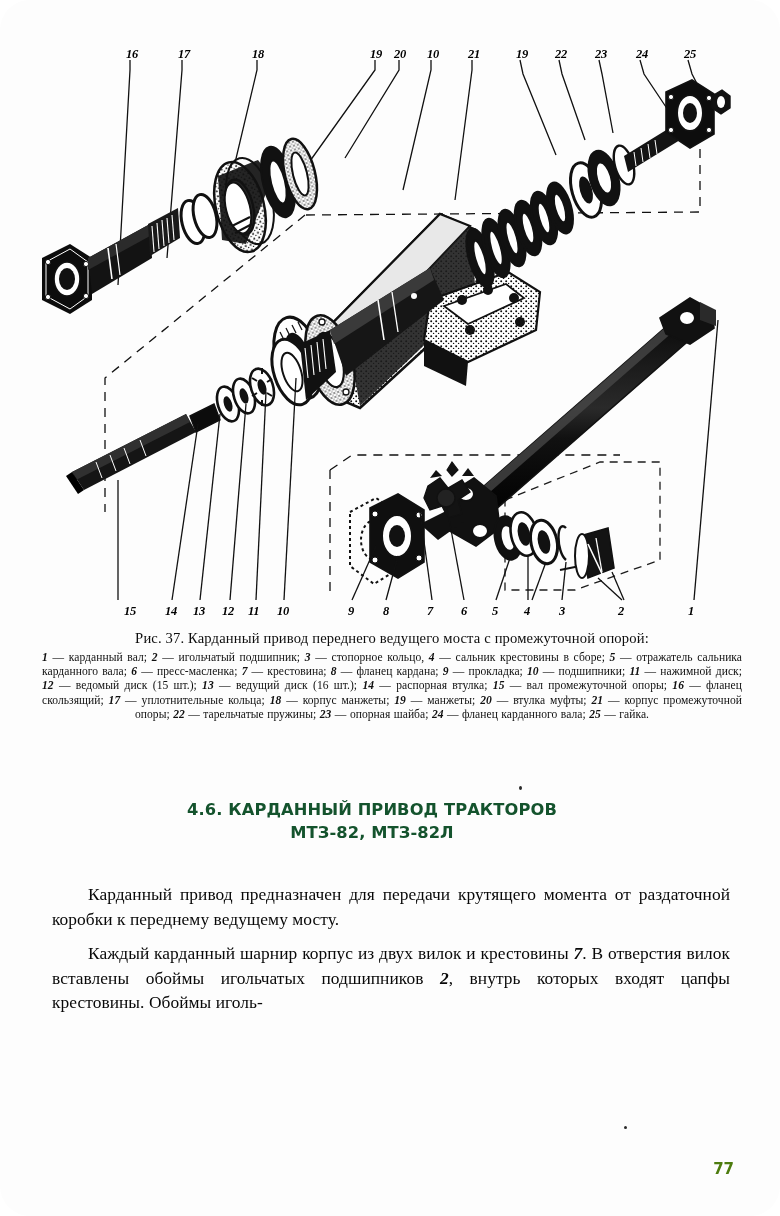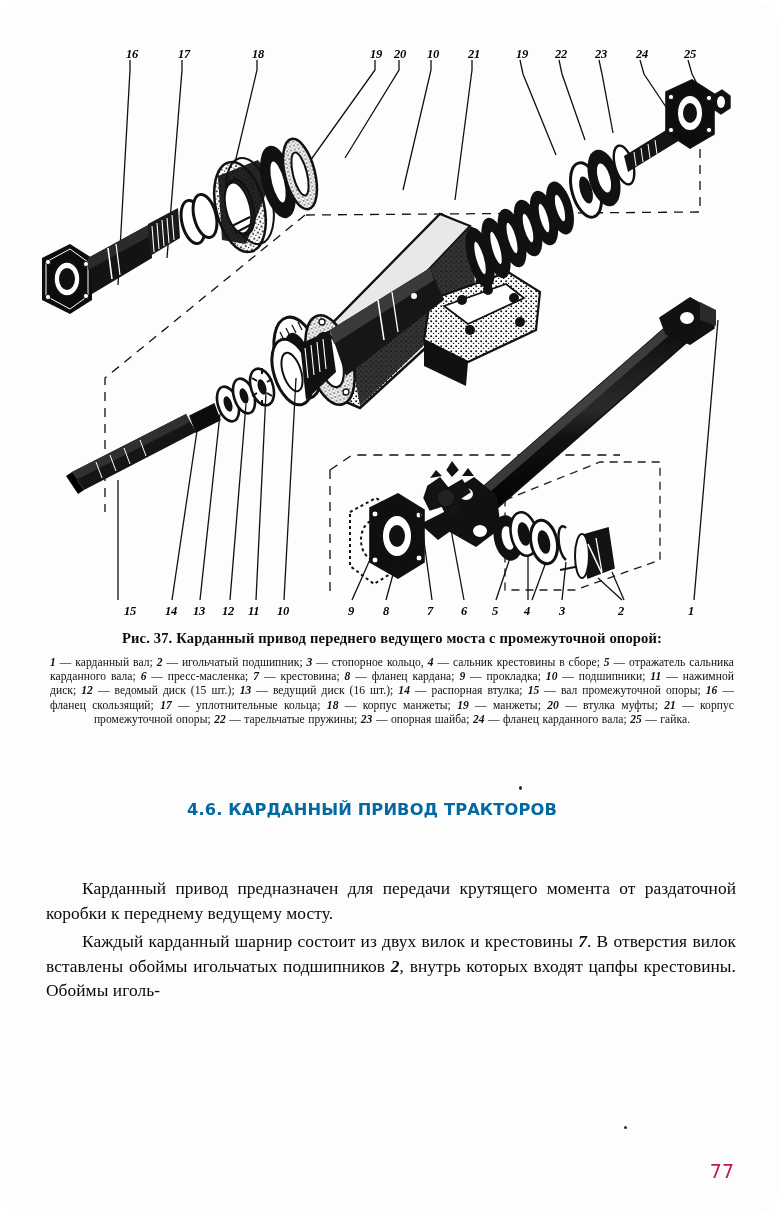--- a/index.html
+++ b/index.html
@@ -59,90 +59,90 @@
   
   .caption-block {
     position: absolute;
     left: 42px;
     top: 630px;
     width: 700px;
   }
   .caption-title {
     font-family: "Liberation Serif", "DejaVu Serif", serif;
     font-size: 14.6px;
-    font-weight: 700;
+    font-weight: 400;
     text-align: center;
     letter-spacing: 0.15px;
     line-height: 1.16;
     margin: 0 0 3px 0;
     color: #0d0d0d;
   }
   .caption-legend {
     font-family: "Liberation Serif", "DejaVu Serif", serif;
     font-size: 11.55px;
     line-height: 1.235;
     text-align: justify;
     text-align-last: center;
     letter-spacing: 0.05px;
-    margin: 8px;
+    margin: 0;
     color: #101010;
     word-spacing: 0.5px;
   }
   .caption-legend i {
     font-style: italic;
     font-weight: 600;
   }
 
   
   .section-heading {
     position: absolute;
     left: 0;
     top: 798px;
     width: 744px;
     text-align: center;
     font-family: "DejaVu Sans", "Liberation Sans", sans-serif;
     font-weight: 700;
     font-size: 16.3px;
     line-height: 1.42;
     letter-spacing: 0.1px;
-    color: #0369a1;
+    color: #14532d;
   }
   .section-heading .line2 { display: block; }
 
   
   .body-text {
     position: absolute;
     left: 42px;
     top: 872px;
     width: 698px;
     font-family: "Liberation Serif", "DejaVu Serif", serif;
     font-size: 17.4px;
     line-height: 24.6px;
     text-align: justify;
     color: #080808;
     letter-spacing: 0.05px;
   }
   .body-text p {
-    margin: 4px;
+    margin: 10px;
     text-indent: 36px;
   }
   .body-text p i {
     font-style: italic;
     font-weight: 600;
   }
 
   
   .page-number {
     position: absolute;
     right: 46px;
     top: 1160px;
     font-family: "DejaVu Sans", "Liberation Sans", sans-serif;
-    font-weight: 400;
-    font-size: 19px;
-    color: #be185d;
+    font-weight: 700;
+    font-size: 15px;
+    color: #4d7c0f;
   }
 
   
   .speck {
     position: absolute;
     background: #2a2a2a;
     border-radius: 50%;
   }
 </style>
 </head>
@@ -485,24 +485,25 @@
       </div>
   </div>
 
   <div class="caption-block">
     <div class="caption-title">Рис. 37. Карданный привод переднего ведущего моста с промежуточной опорой:</div>
     <div class="caption-legend"><i>1</i><span> — карданный вал; </span><i>2</i><span> — игольчатый подшипник; </span><i>3</i><span> — стопорное кольцо, </span><i>4</i><span> — сальник крестовины в сборе; </span><i>5</i><span> — отражатель сальника карданного вала; </span><i>6</i><span> — пресс-масленка; </span><i>7</i><span> — крестовина; </span><i>8</i><span> — фланец кардана; </span><i>9</i><span> — прокладка; </span><i>10</i><span> — подшипники; </span><i>11</i><span> — нажимной диск; </span><i>12</i><span> — ведомый диск (15 шт.); </span><i>13</i><span> — ведущий диск (16 шт.); </span><i>14</i><span> — распорная втулка; </span><i>15</i><span> — вал промежуточной опоры; </span><i>16</i><span> — фланец скользящий; </span><i>17</i><span> — уплотнительные кольца; </span><i>18</i><span> — корпус манжеты; </span><i>19</i><span> — манжеты; </span><i>20</i><span> — втулка муфты; </span><i>21</i><span> — корпус промежуточной опоры; </span><i>22</i><span> — тарельчатые пружины; </span><i>23</i><span> — опорная шайба; </span><i>24</i><span> — фланец карданного вала; </span><i>25</i><span> — гайка.</span></div>
   </div>
 
   <div class="section-heading">
     <span>4.6. КАРДАННЫЙ ПРИВОД ТРАКТОРОВ</span>
+    <span class="line2">МТЗ-82, МТЗ-82Л</span>
   </div>
 
   <div class="body-text">
       <p><span>Карданный привод предназначен для передачи крутящего момента от раздаточной коробки к переднему ведущему мосту.</span></p>
-      <p><span>Каждый карданный шарнир состоит из двух вилок и крестовины </span><i>7</i><span>. В отверстия вилок вставлены обоймы игольчатых подшипников </span><i>2</i><span>, внутрь которых входят цапфы крестовины. Обоймы иголь-</span></p>
+      <p><span>Каждый карданный шарнир корпус из двух вилок и крестовины </span><i>7</i><span>. В отверстия вилок вставлены обоймы игольчатых подшипников </span><i>2</i><span>, внутрь которых входят цапфы крестовины. Обоймы иголь-</span></p>
     </div>
 
   <div class="page-number">77</div>
 
   <div class="speck" style="left:519px;top:786px;width:3px;height:4px;"></div>
   <div class="speck" style="left:624px;top:1126px;width:3px;height:3px;"></div>
 </div>
 
 </body></html>

